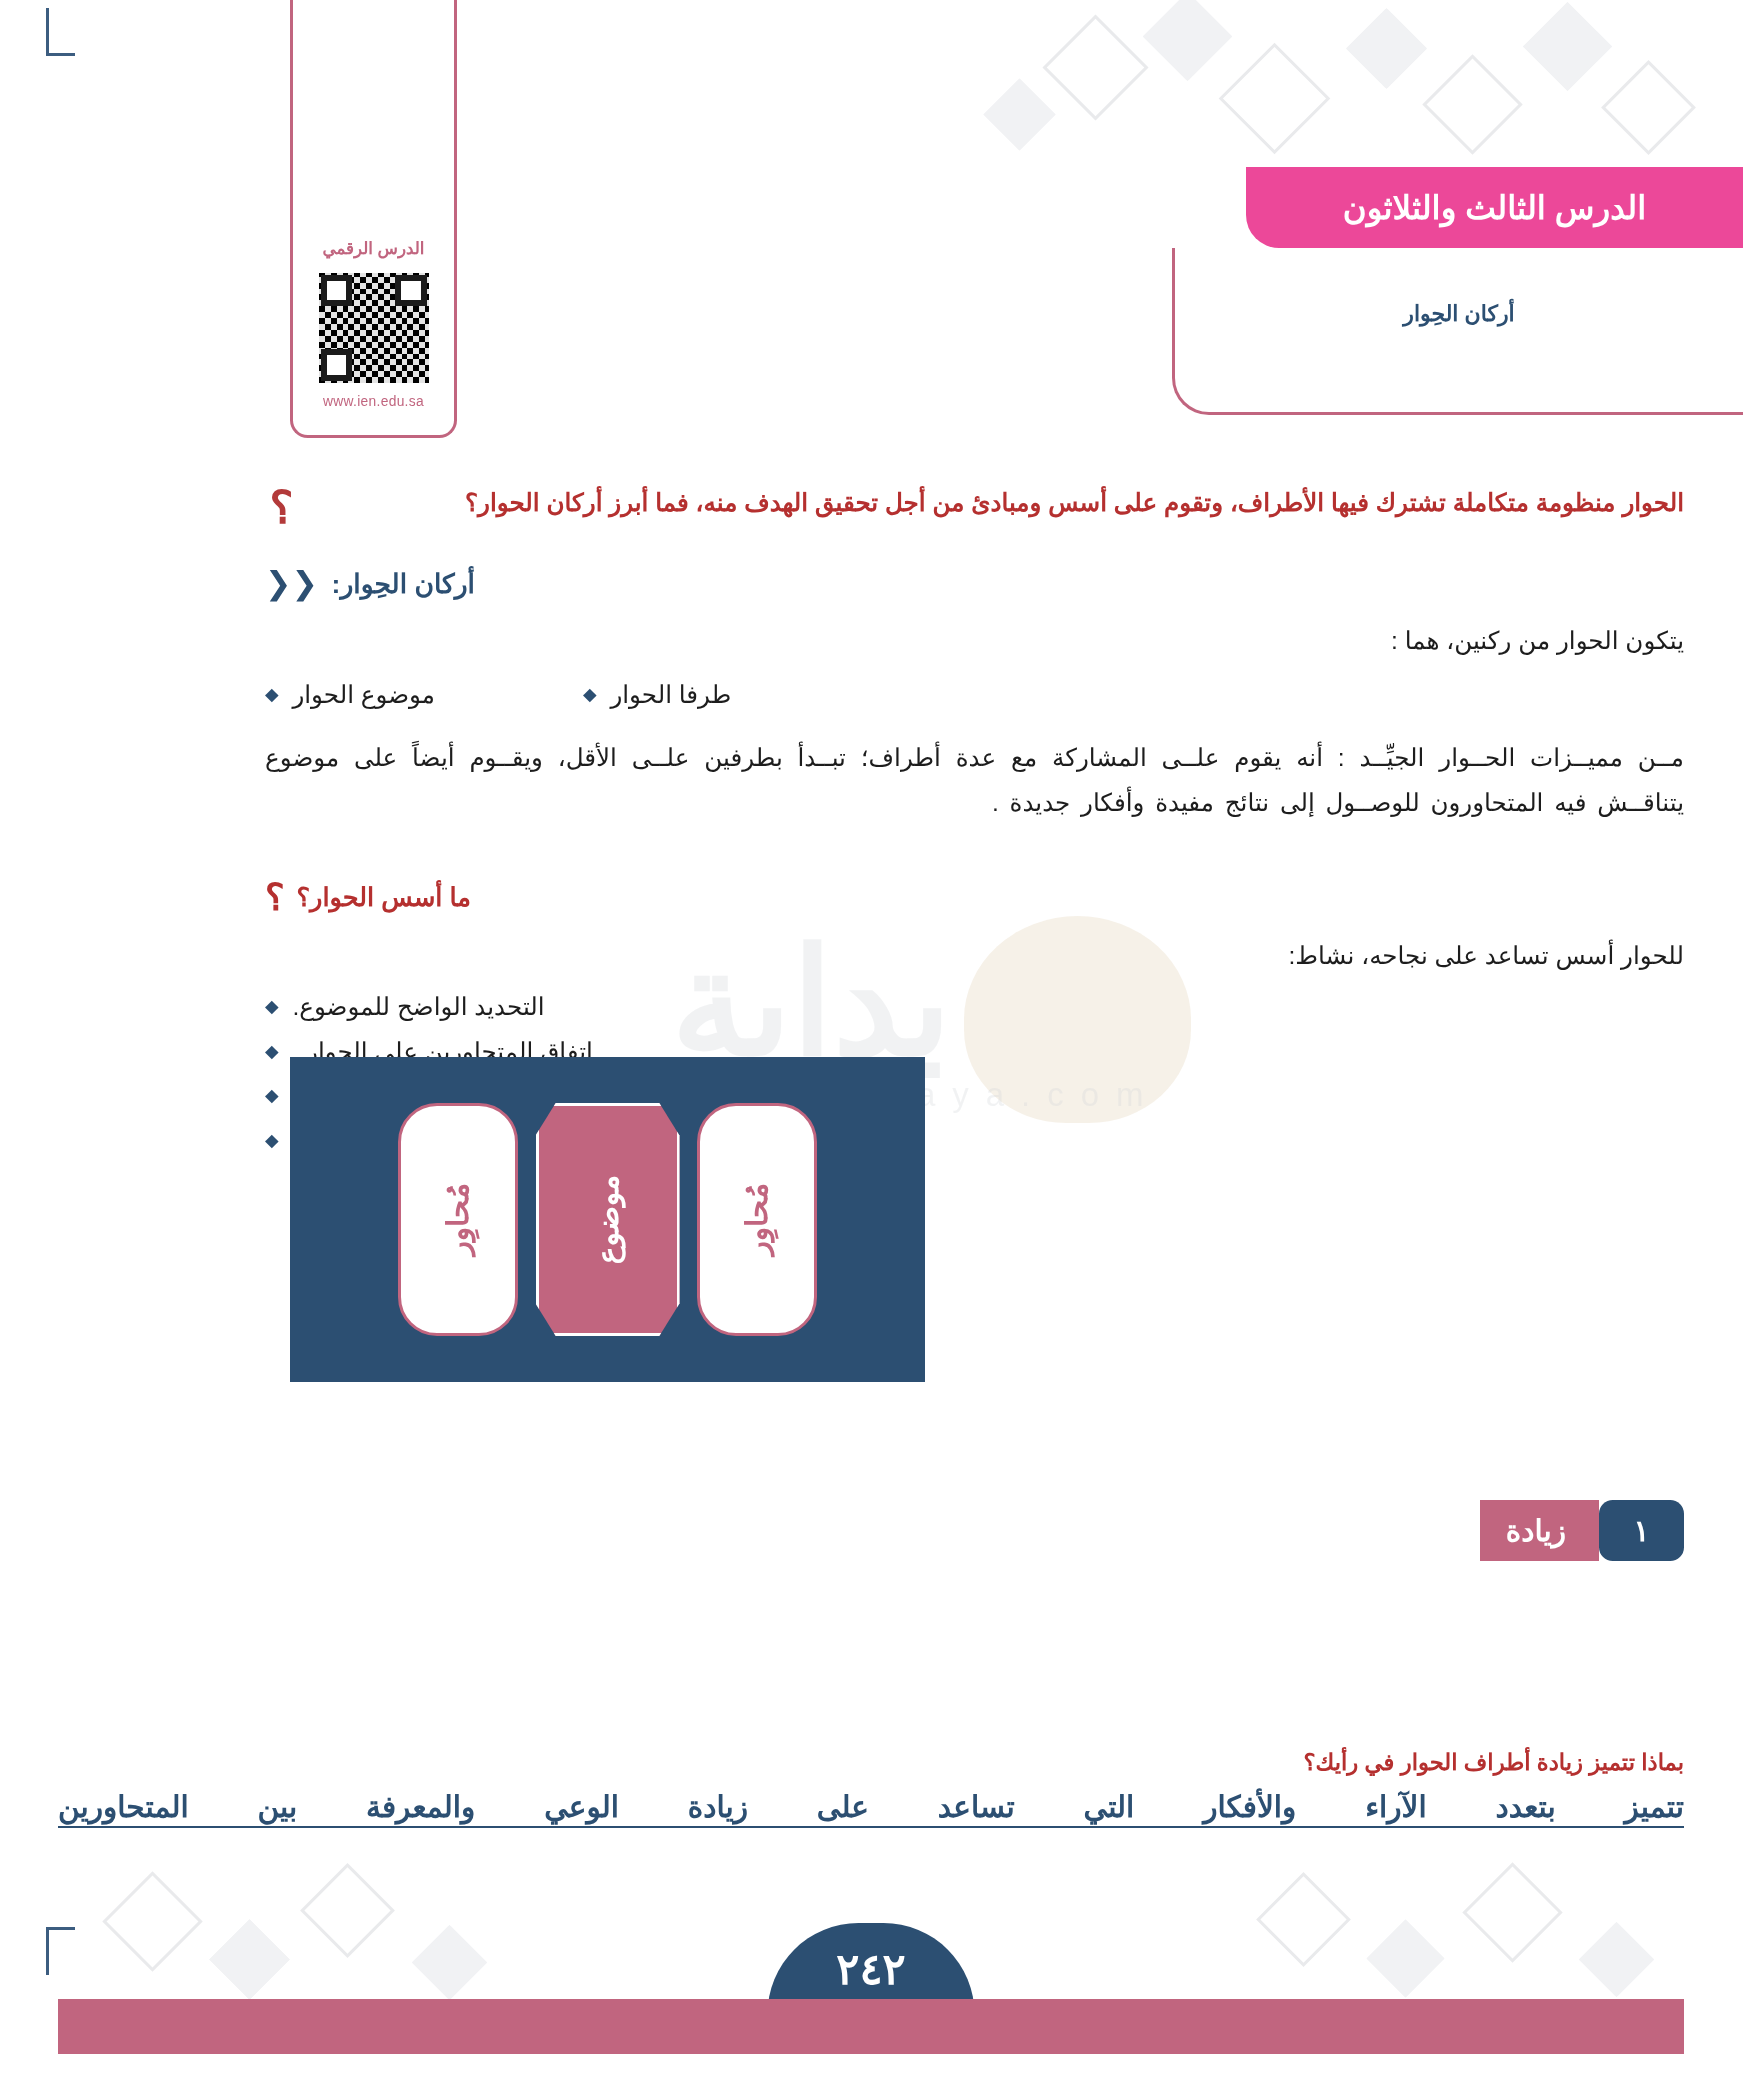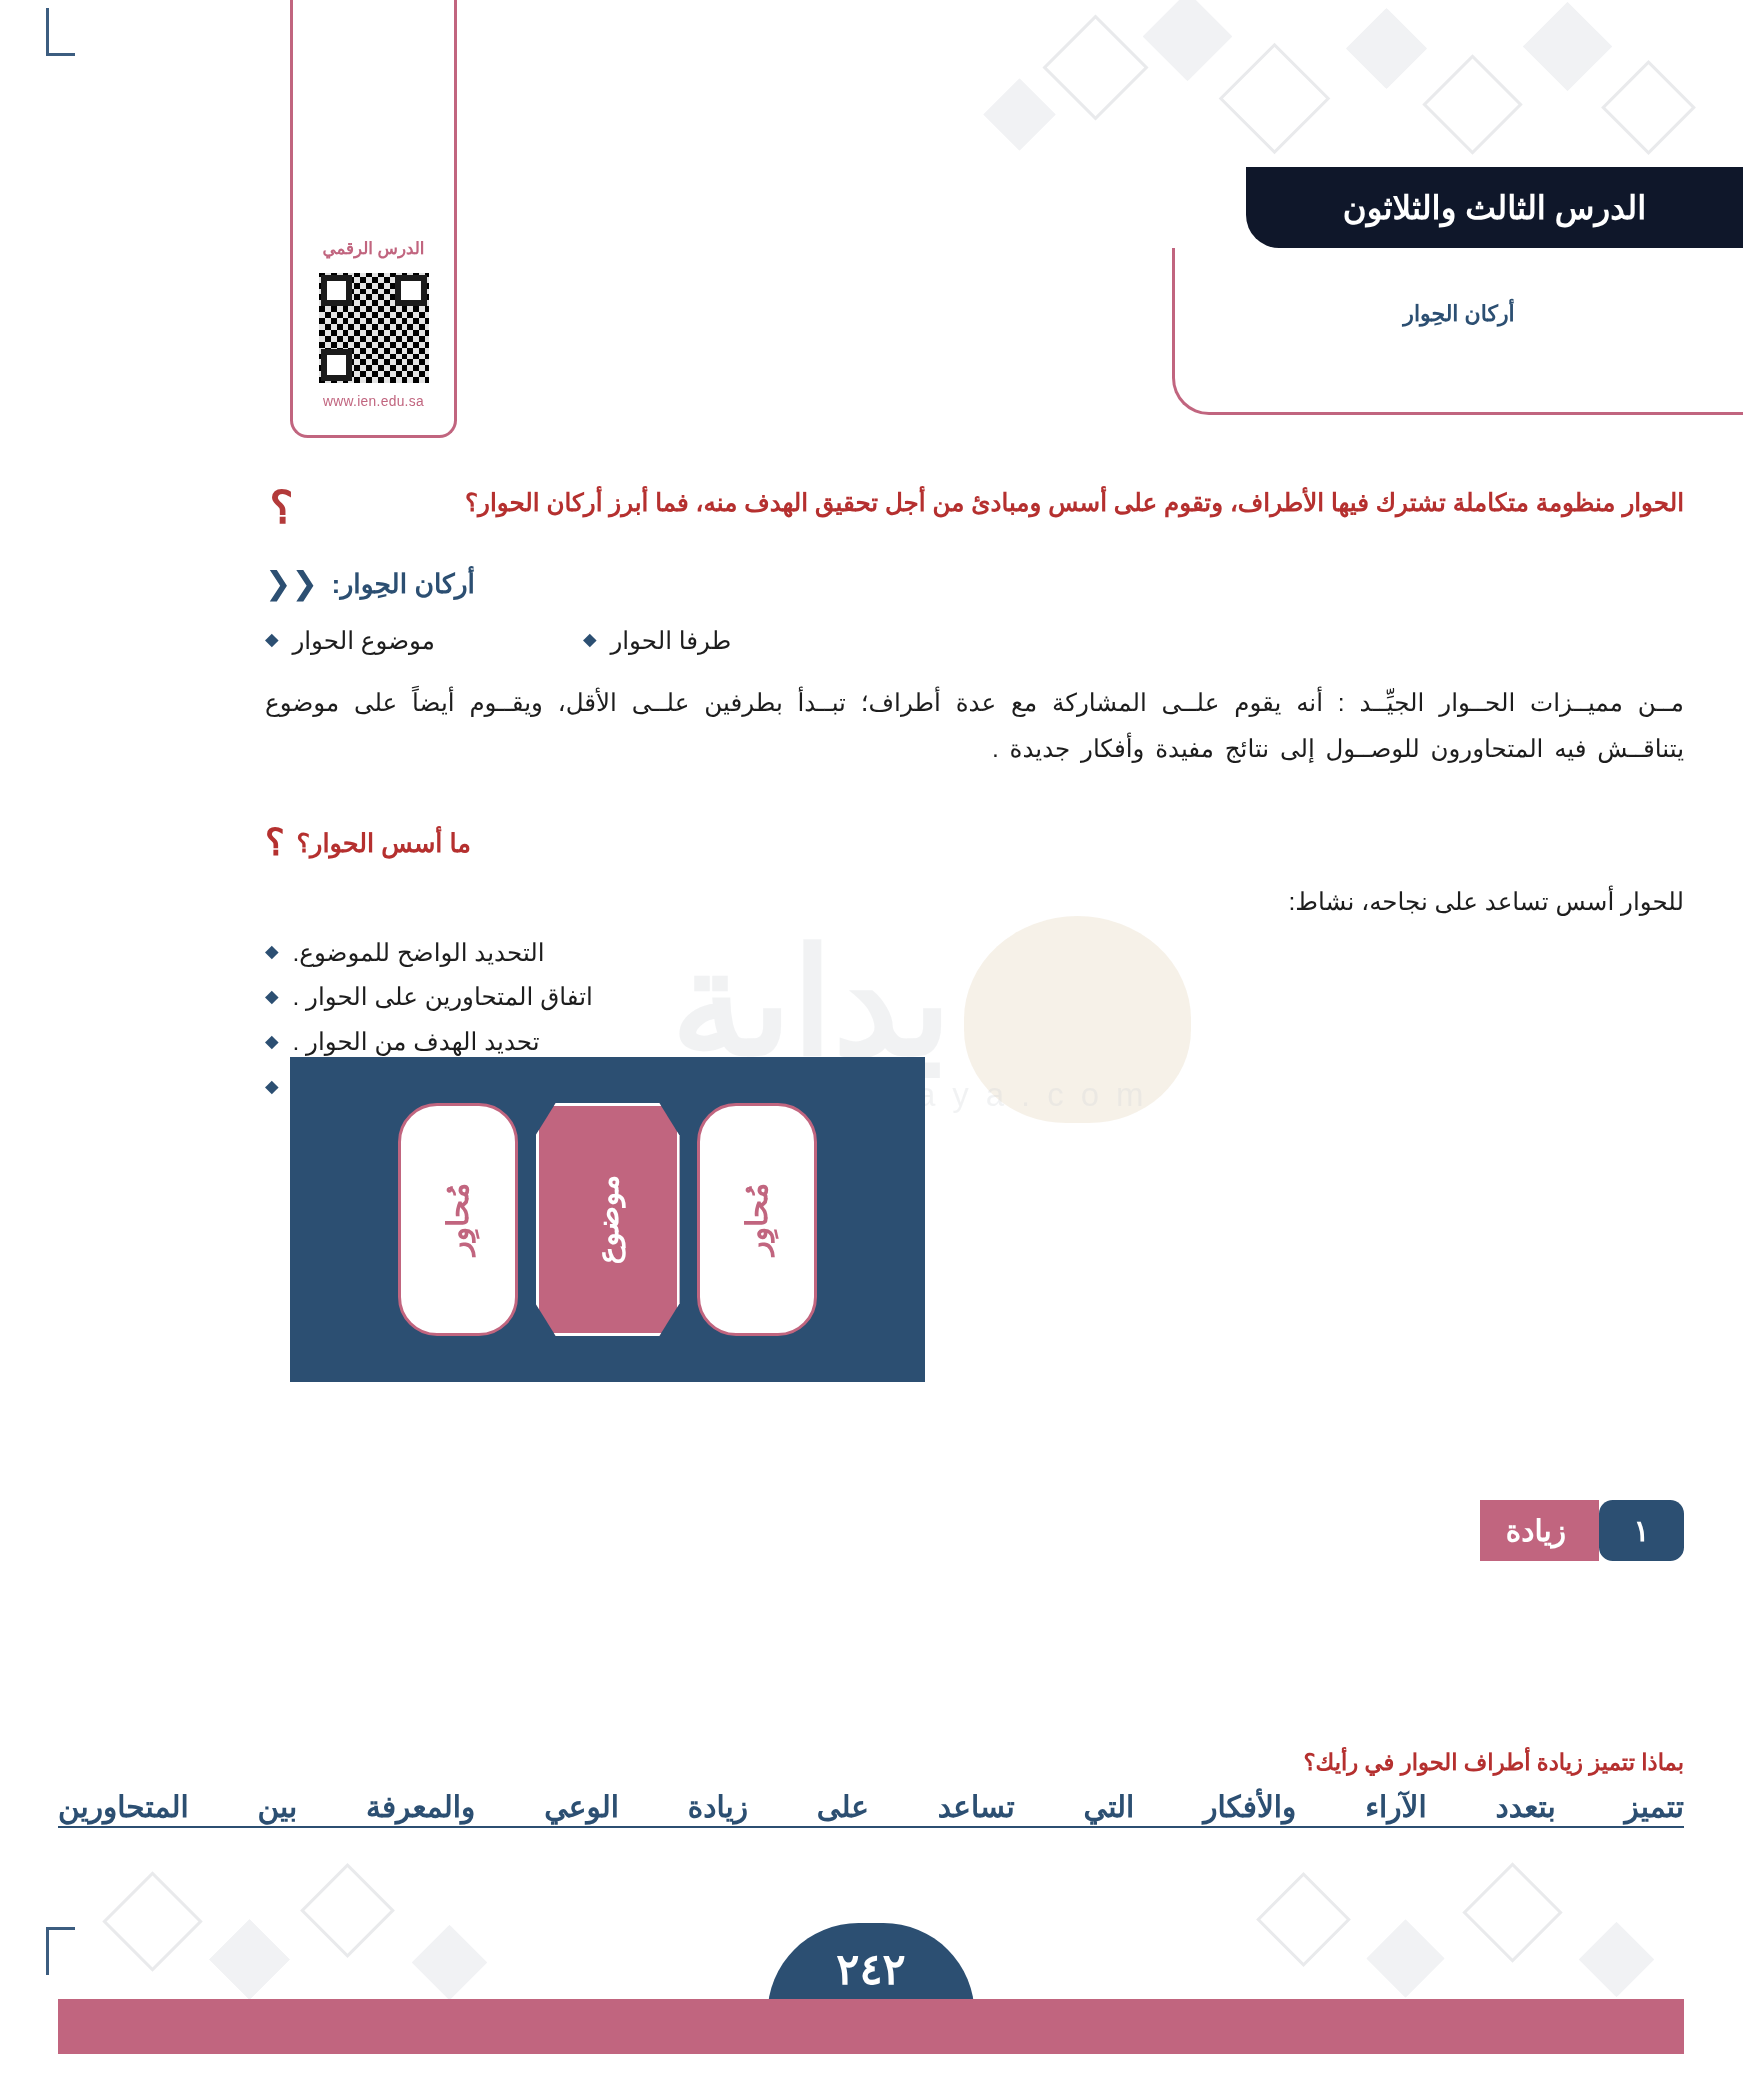--- a/index.html
+++ b/index.html
@@ -97,21 +97,21 @@
     right: 0;
     top: 167px;
     width: 611px;
   }
   .lesson-title-box {
     position: absolute;
     right: 0;
     top: 0;
     width: 497px;
     height: 81px;
-    background: #0f172a;
+    background: #ec4899;
     border-radius: 0 0 0 33px;
     display: flex;
     align-items: center;
     justify-content: center;
   }
   .lesson-title-box span {
     color: #ffffff;
     font-size: 32.5px;
     font-weight: bold;
   }
@@ -483,20 +483,21 @@
     <div class="intro-row">
       <div class="q-icon">؟</div>
       <div class="intro-text">الحوار منظومة متكاملة تشترك فيها الأطراف، وتقوم على أسس ومبادئ من أجل تحقيق الهدف منه، فما أبرز أركان الحوار؟</div>
     </div>
 
     <div class="section-head">
       <span class="chev">❮❮</span>
       <span class="label">أركان الحِوار:</span>
     </div>
 
+    <div class="body-line">يتكون الحوار من ركنين، هما :</div>
 
     <div class="two-bullets">
       <div class="bullet">
         <span class="dot">◆</span>
         <span>موضوع الحوار</span>
       </div>
       <div class="bullet">
         <span class="dot">◆</span>
         <span>طرفا الحوار</span>
       </div>

